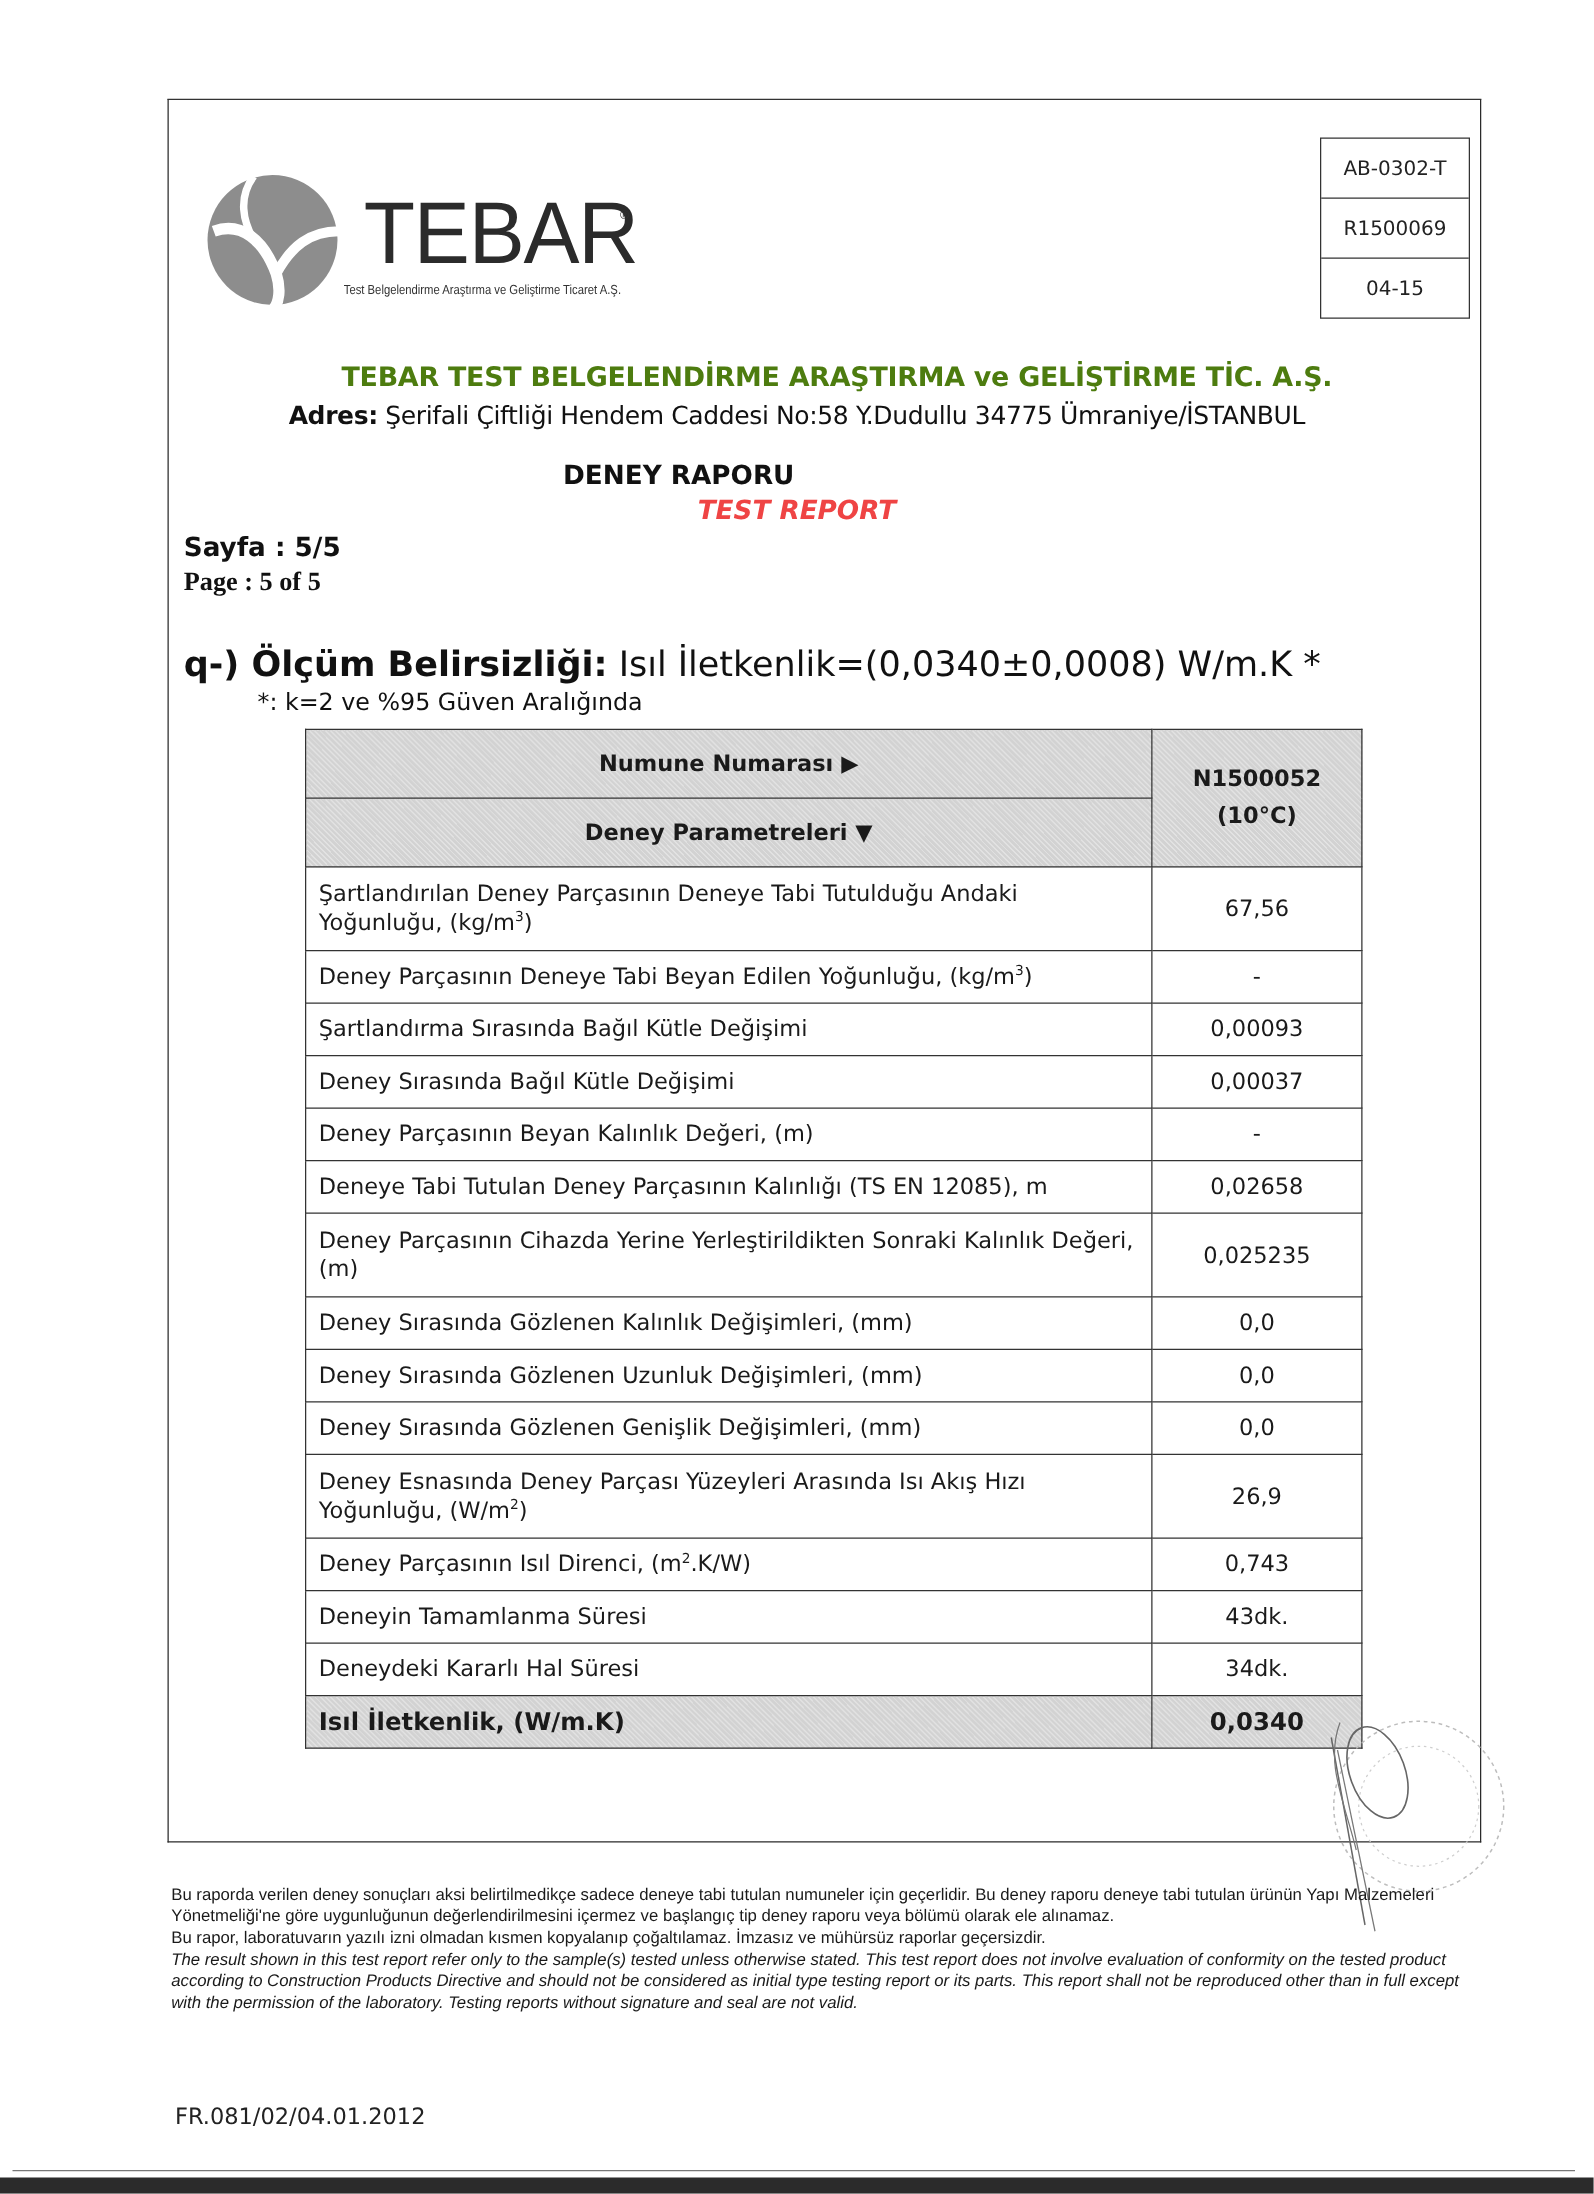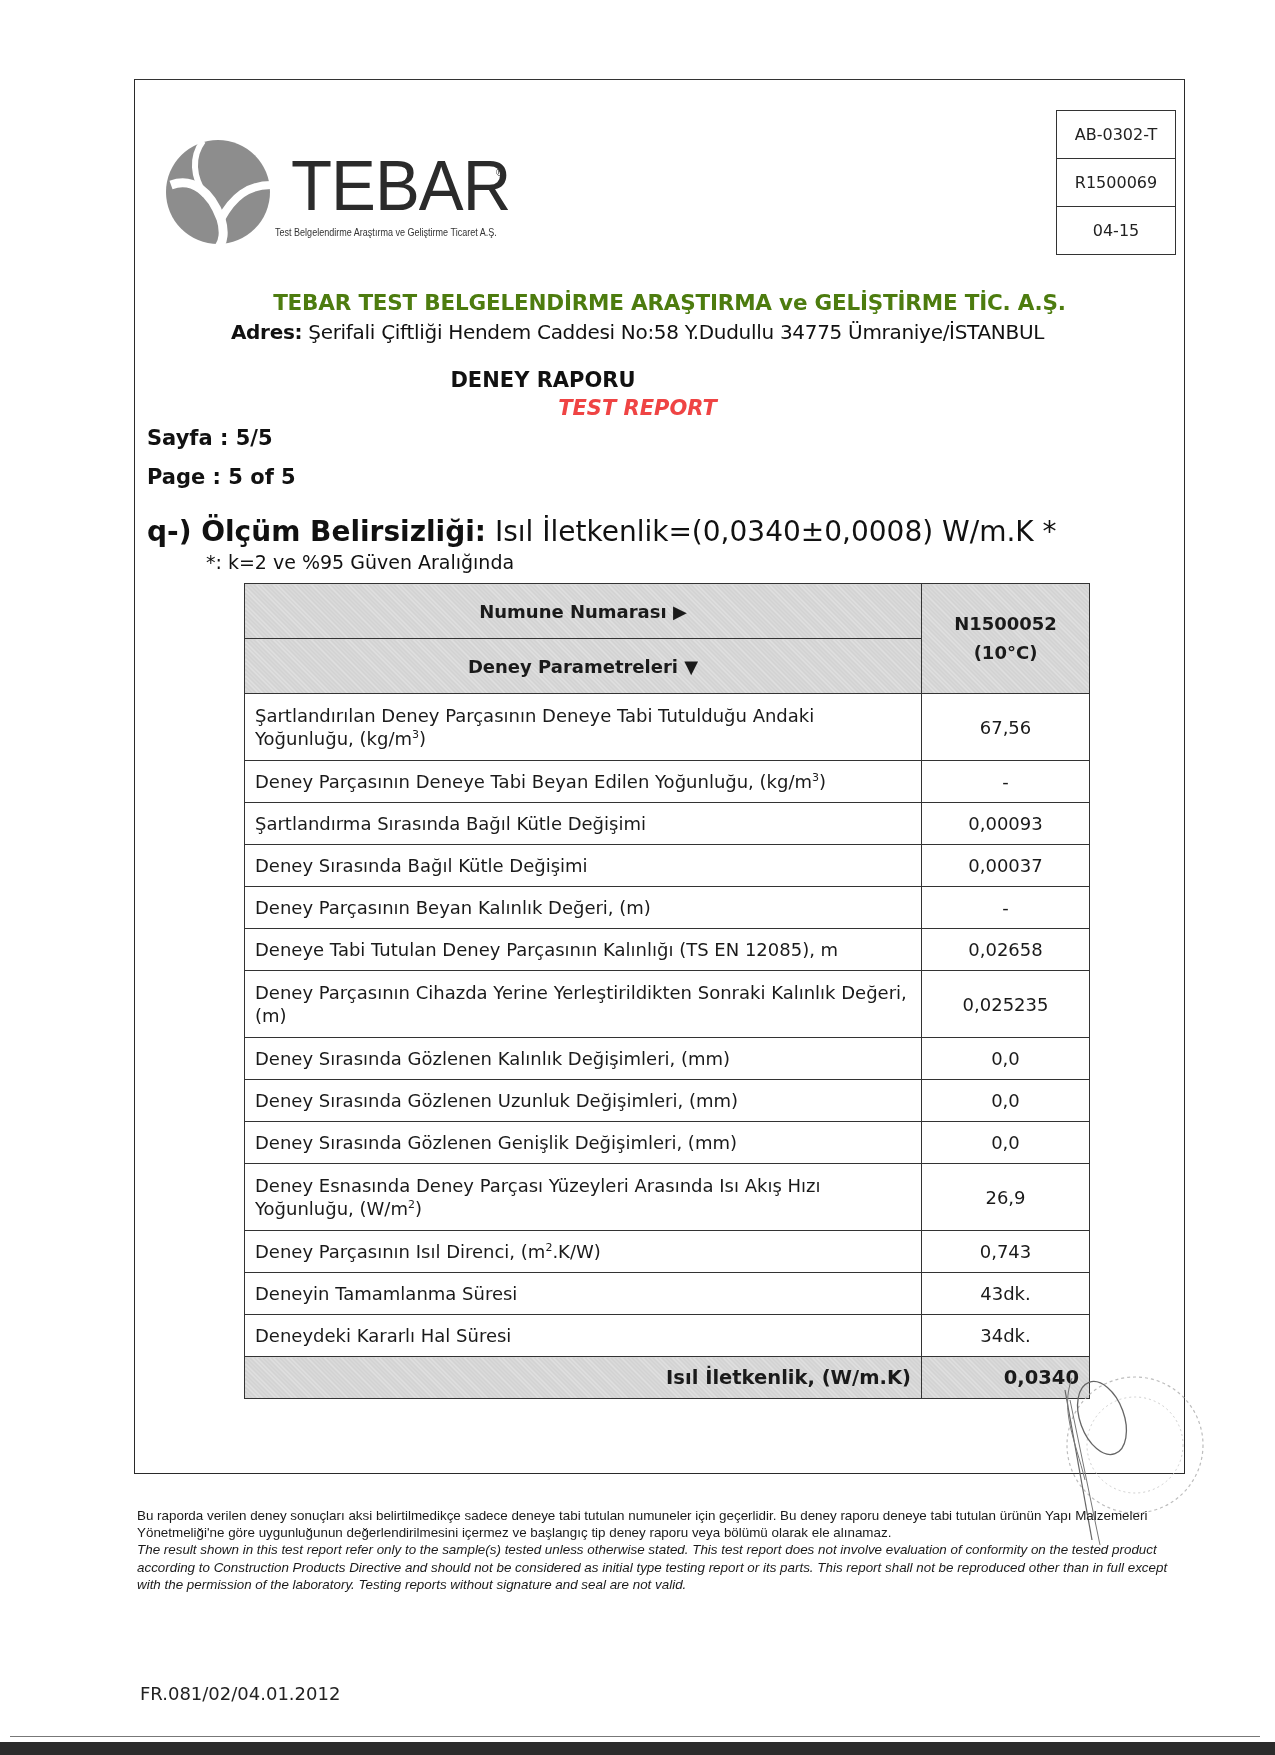--- a/index.html
+++ b/index.html
@@ -20,37 +20,37 @@
   .codebox div:last-child { border-bottom: none; }
 
   .company { position: absolute; left: 0; width: 1275px; top: 290px; text-align: center; font-size: 21.5px; font-weight: bold; color: #4d7c0f; letter-spacing: -0.2px; padding-left: 32px; }
   .address { position: absolute; left: 0; width: 1275px; top: 320px; text-align: center; font-size: 20px; color: #111; letter-spacing: -0.3px; }
   .address b { font-weight: bold; }
   .rep-tr { position: absolute; left: 0; width: 1086px; top: 368px; text-align: center; font-size: 21px; font-weight: bold; color: #111; }
   .rep-en { position: absolute; left: 0; width: 1275px; top: 396px; text-align: center; font-size: 21px; font-weight: bold; font-style: italic; color: #ef4444; }
 
   .page-tr, .page-en { position: absolute; left: 147px; font-size: 21px; font-weight: bold; color: #111; }
   .page-tr { top: 426px; }
-  .page-en { top: 465px; }
+  .page-en { top: 453px; font-family: Liberation Serif, serif; }
 
   .uncert { position: absolute; left: 147px; top: 515px; font-size: 28px; color: #111; white-space: nowrap; }
   .uncert b { font-weight: bold; }
   .uncert-note { position: absolute; left: 206px; top: 551px; font-size: 19px; color: #111; }
 
   
   table.params { position: absolute; left: 244px; top: 583px; width: 846px; border-collapse: collapse; font-size: 18px; color: #1a1a1a; }
   table.params td { border: 1.3px solid #333; padding: 0 10px; }
   .hdr { background: #d9d9d9; background-image: repeating-linear-gradient(45deg, rgba(255,255,255,0.25) 0 1px, rgba(0,0,0,0.03) 1px 3px); font-weight: bold; text-align: center; }
   .hdr-left { height: 54px; }
   .hdr-right { width: 147px; line-height: 1.6; }
   td.lbl { text-align: left; line-height: 1.3; }
   td.val { text-align: center; width: 147px; }
   tr.r1 td { height: 41px; }
   tr.r2 td { height: 66px; }
-  tr.total td { height: 41px; background: #d9d9d9; background-image: repeating-linear-gradient(45deg, rgba(255,255,255,0.25) 0 1px, rgba(0,0,0,0.03) 1px 3px); font-weight: bold; font-size: 19.5px; text-align: right; }
+  tr.total td { height: 41px; background: #d9d9d9; background-image: repeating-linear-gradient(45deg, rgba(255,255,255,0.25) 0 1px, rgba(0,0,0,0.03) 1px 3px); font-weight: bold; font-size: 19.5px; }
   sup { font-size: 11px; }
 
   
   .stamp { position: absolute; left: 1030px; top: 1370px; width: 200px; height: 180px; pointer-events: none; }
 
   
   .footer { position: absolute; left: 137px; top: 1507px; width: 1050px; font-family: "Liberation Sans", sans-serif; font-size: 13.4px; line-height: 17.2px; color: #1a1a1a; }
   .footer p { margin: 0; }
   .footer .en { font-style: italic; }
   .form-code { position: absolute; left: 140px; top: 1683px; font-size: 18px; color: #222; }
@@ -171,18 +171,19 @@
   <circle cx="105" cy="75" r="68" fill="none" stroke="#bdbdbd" stroke-width="1.2" stroke-dasharray="3 3"></circle>
   <circle cx="105" cy="75" r="48" fill="none" stroke="#cfcfcf" stroke-width="1" stroke-dasharray="2 3"></circle>
   <ellipse cx="72" cy="48" rx="22" ry="38" fill="none" stroke="#666" stroke-width="1.3" transform="rotate(-20 72 48)"></ellipse>
   <path d="M35 20 L62 170" stroke="#666" stroke-width="1.2"></path>
   <path d="M40 30 L70 175" stroke="#777" stroke-width="1"></path>
   <path d="M42 8 C30 40, 45 70, 55 110" stroke="#777" stroke-width="1" fill="none"></path>
 </svg>
 
 <div class="footer">
   <p>Bu raporda verilen deney sonuçları aksi belirtilmedikçe sadece deneye tabi tutulan numuneler için geçerlidir. Bu deney raporu deneye tabi tutulan ürünün Yapı Malzemeleri Yönetmeliği'ne göre uygunluğunun değerlendirilmesini içermez ve başlangıç tip deney raporu veya bölümü olarak ele alınamaz.</p>
+  <p>Bu rapor, laboratuvarın yazılı izni olmadan kısmen kopyalanıp çoğaltılamaz. İmzasız ve mühürsüz raporlar geçersizdir.</p>
   <p class="en">The result shown in this test report refer only to the sample(s) tested unless otherwise stated. This test report does not involve evaluation of conformity on the tested product according to Construction Products Directive and should not be considered as initial type testing report or its parts. This report shall not be reproduced other than in full except with the permission of the laboratory. Testing reports without signature and seal are not valid.</p>
 </div>
 <div class="form-code">FR.081/02/04.01.2012</div>
 
 <div class="bottom-thin"></div>
 <div class="bottom-line"></div>
 
 </body></html>

